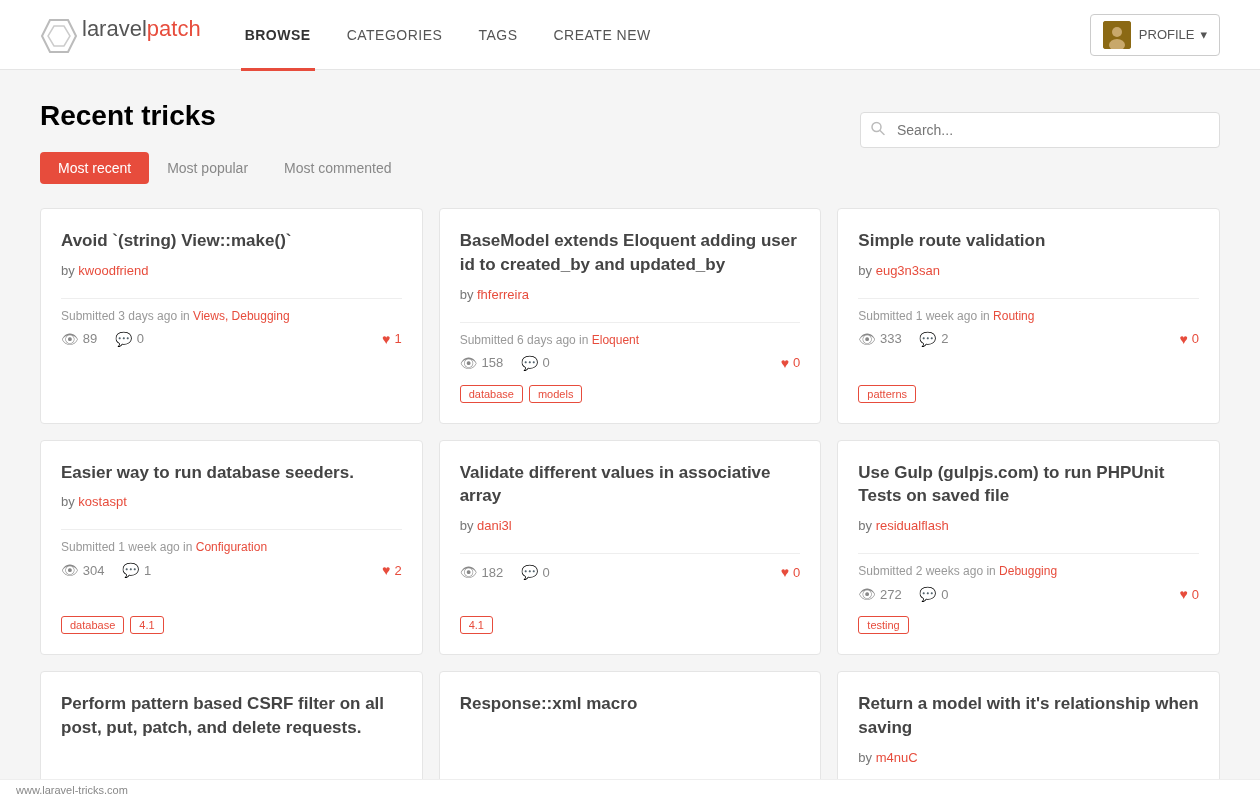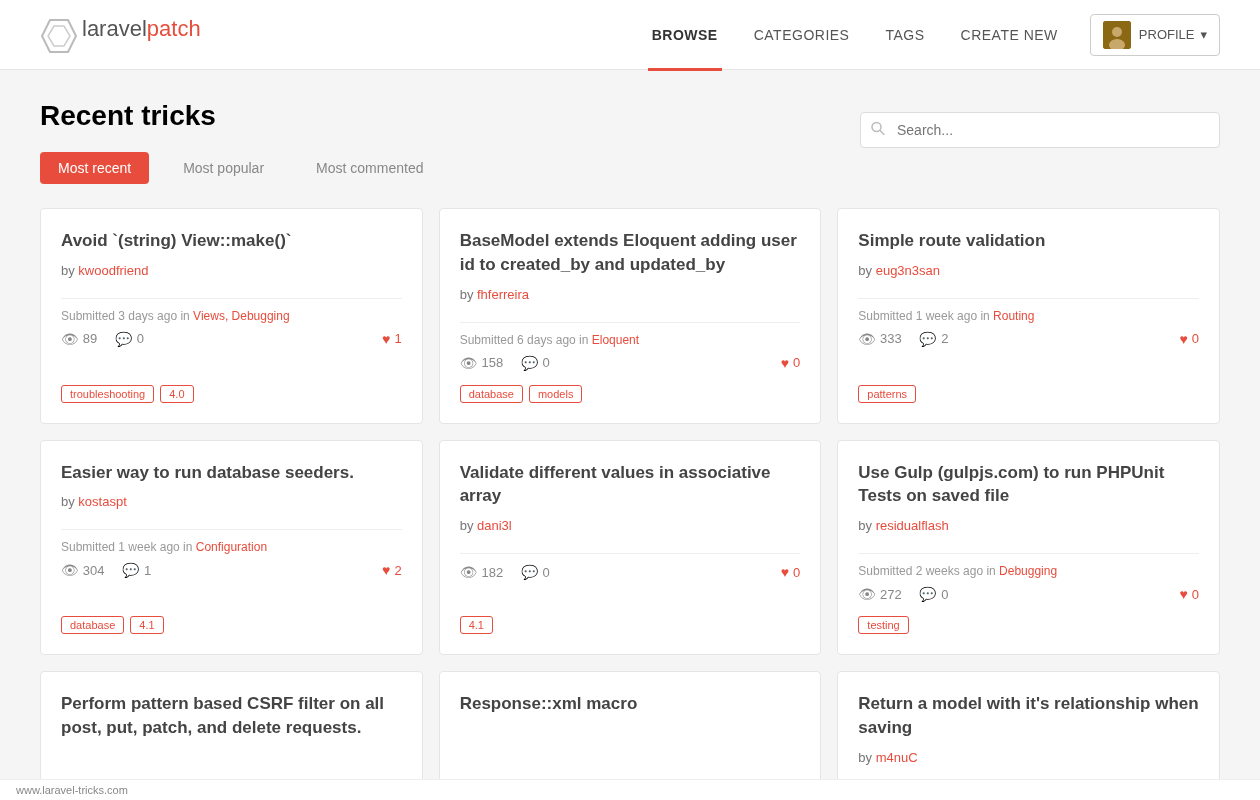--- a/index.html
+++ b/index.html
@@ -21,21 +21,21 @@
       text-decoration: none;
       margin-right: 40px;
     }
     .logo-icon {
       width: 38px;
       height: 38px;
       margin-right: 4px;
     }
     .logo-text-laravel { color: #555; font-size: 22px; font-weight: 300; }
     .logo-text-tricks { color: #e74c3c; font-size: 22px; font-weight: 300; }
-    nav { display: flex; align-items: center; flex: 1; justify-content: flex-end; }
+    nav { display: flex; align-items: center; flex: 1; }
     .nav-item {
       color: #555;
       text-decoration: none;
       font-size: 14px;
       font-weight: 500;
       letter-spacing: 0.5px;
       margin-right: 28px;
       padding: 0 4px;
       height: 70px;
       display: flex;
@@ -90,21 +90,21 @@
     .page-title {
       font-size: 28px;
       font-weight: 700;
       color: #000000;
       margin-bottom: 20px;
     }
     .filter-bar {
       display: flex;
       align-items: center;
       margin-bottom: 24px;
-      gap: 16px;
+      gap: 0;
     }
     .filter-btn {
       padding: 8px 18px;
       border-radius: 4px;
       border: none;
       cursor: pointer;
       font-size: 14px;
       font-weight: 500;
     }
     .filter-btn.active {
@@ -264,24 +264,20 @@
         </span>
         <span class="stat">
           <span class="stat-icon">💬</span>
           <span>0</span>
         </span>
         <span class="stat-likes">
           <span class="stat-icon">♥</span>
           <span>1</span>
         </span>
       </div>
-      <div class="card-tags">
-        <span class="tag">troubleshooting</span>
-        <span class="tag">4.0</span>
-      </div>
     </div>
 
     <div class="card">
       <div class="card-title">
         <a href="#">BaseModel extends Eloquent adding user id to created_by and updated_by</a>
       </div>
       <div class="card-author">by <a href="#">fhferreira</a></div>
       <hr class="card-divider">
       <div class="card-meta">Submitted 6 days ago in <a href="#">Eloquent</a></div>
       <div class="card-stats">

